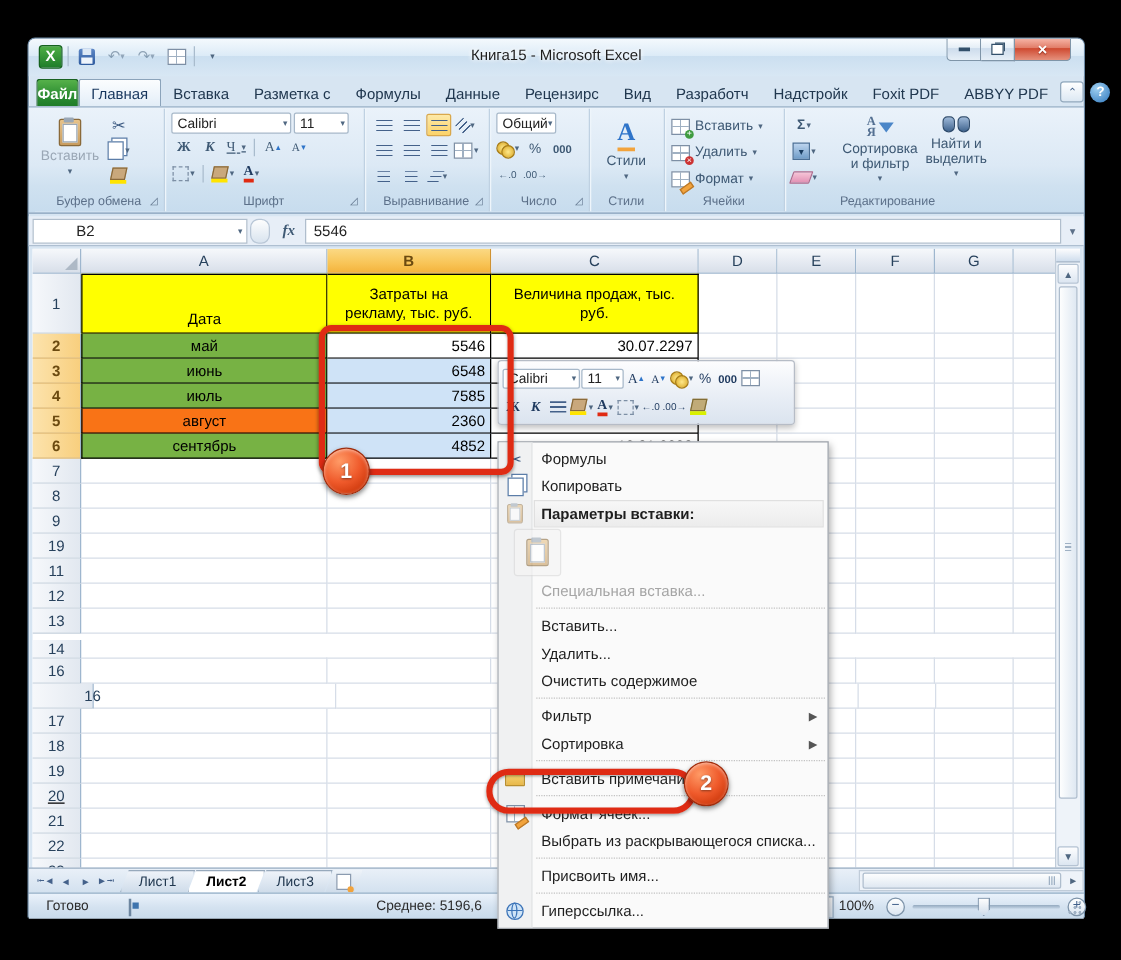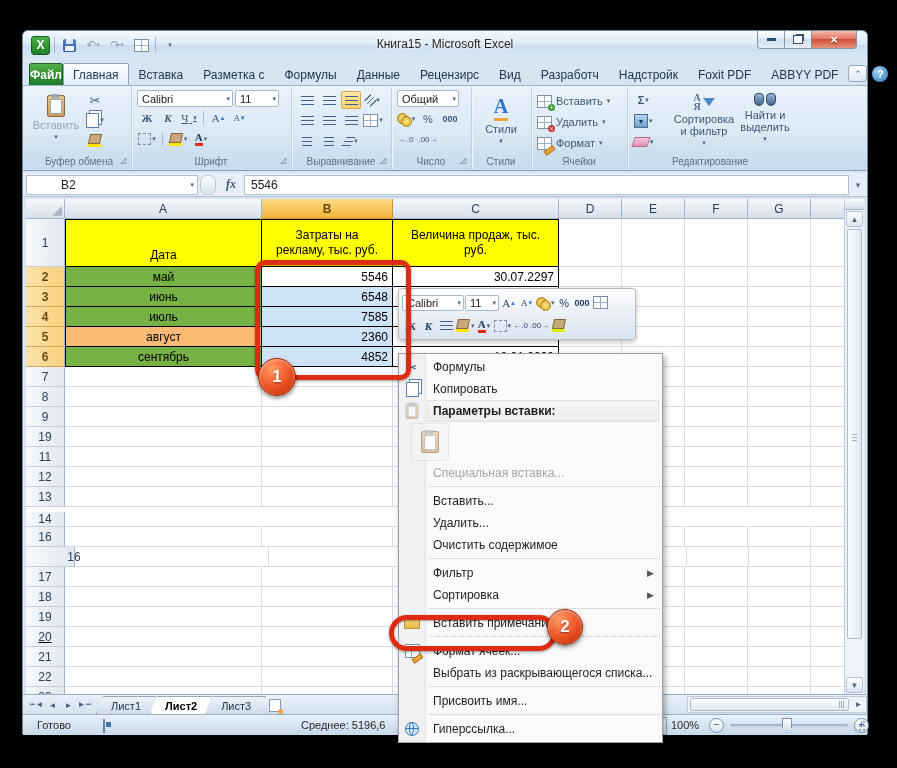--- a/index.html
+++ b/index.html
@@ -380,21 +380,21 @@
               <span class="lines" style="transform:skewX(-30deg);width:9px"></span>
               <span class="arrow">▾</span>
             </span>
       </div>
       <div class="glabel">Выравнивание</div>
       <span class="launcher"></span>
     </div>
 
     <div class="rgroup" style="left:368px;width:80px">
       <div style="padding:3px 4px 0 6px">
-        <span class="combo" style="width:62px">
+        <span class="combo" style="width:48px">
               <span>Общий</span>
               <span class="arrow">▾</span>
             </span>
       </div>
       <div style="display:flex;gap:2px;padding:3px 0 0 5px;align-items:center">
         <span class="mini">
               <span class="coins"></span>
               <span class="arrow">▾</span>
             </span>
         <span class="mini">%</span>
@@ -540,21 +540,21 @@
           <div class="cell" style="width: 131px; border-bottom: 1px solid rgb(0, 0, 0); border-right: 1px solid rgb(0, 0, 0); background: rgb(207, 227, 247); justify-content: flex-end; padding-right: 4px;">7585</div>
           <div class="cell" style="width: 166px; border-bottom: 1px solid rgb(0, 0, 0); border-right: 1px solid rgb(0, 0, 0); justify-content: flex-end; padding-right: 4px;"></div>
           <div class="cell" style="width: 63px;"></div>
           <div class="cell" style="width: 63px;"></div>
           <div class="cell" style="width: 63px;"></div>
           <div class="cell" style="width: 63px;"></div>
           <div class="cell" style="width: 35px;"></div>
         </div>
         <div class="grow" style="height: 20px;">
           <div class="rhead sel" style="width: 39px;">5</div>
-          <div class="cell" style="width: 197px; border-bottom: 1px solid rgb(0, 0, 0); border-right: 1px solid rgb(0, 0, 0); border-left: 1px solid rgb(0, 0, 0); background: #fdba74; justify-content: center;">август</div>
+          <div class="cell" style="width: 197px; border-bottom: 1px solid rgb(0, 0, 0); border-right: 1px solid rgb(0, 0, 0); border-left: 1px solid rgb(0, 0, 0); background: #f97316; justify-content: center;">август</div>
           <div class="cell" style="width: 131px; border-bottom: 1px solid rgb(0, 0, 0); border-right: 1px solid rgb(0, 0, 0); background: rgb(207, 227, 247); justify-content: flex-end; padding-right: 4px;">2360</div>
           <div class="cell" style="width: 166px; border-bottom: 1px solid rgb(0, 0, 0); border-right: 1px solid rgb(0, 0, 0); justify-content: flex-end; padding-right: 4px;"></div>
           <div class="cell" style="width: 63px;"></div>
           <div class="cell" style="width: 63px;"></div>
           <div class="cell" style="width: 63px;"></div>
           <div class="cell" style="width: 63px;"></div>
           <div class="cell" style="width: 35px;"></div>
         </div>
         <div class="grow" style="height: 20px;">
           <div class="rhead sel" style="width: 39px;">6</div>

